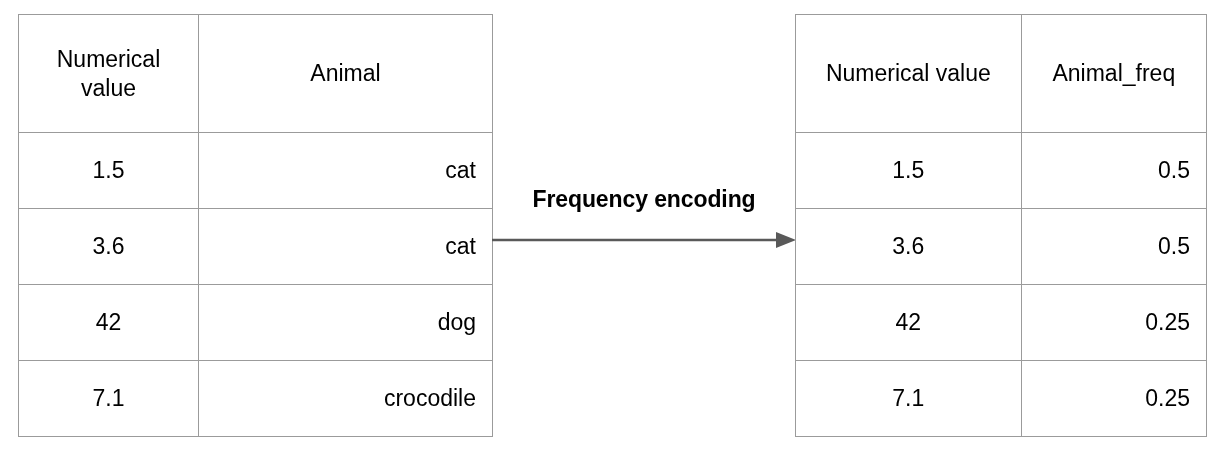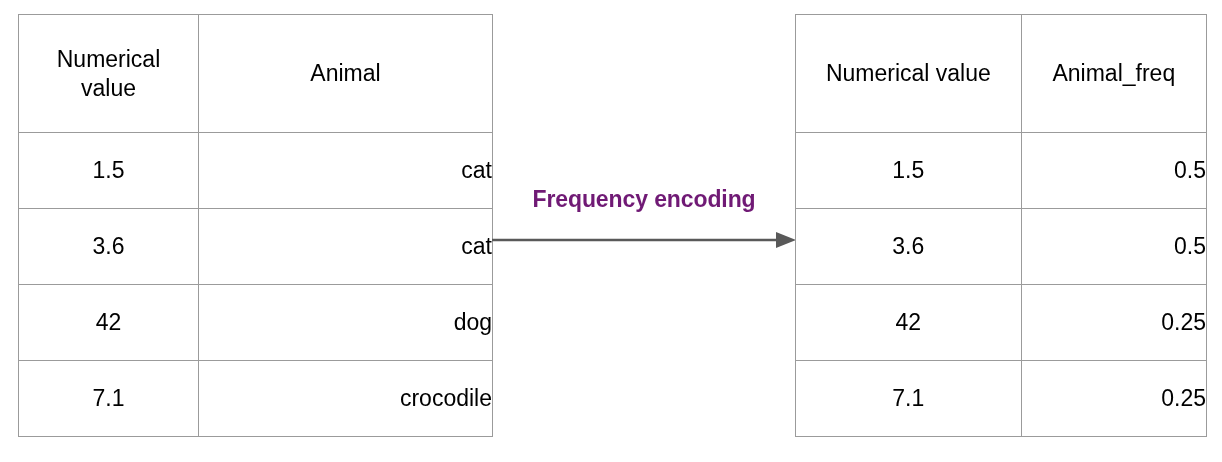--- a/index.html
+++ b/index.html
@@ -39,21 +39,21 @@
   }
   .data-table th {
     height: 118px;
     text-align: center;
     vertical-align: middle;
     padding: 4px 8px;
   }
   .data-table td {
     height: 76px;
     vertical-align: middle;
-    padding: 4px 0;
+    padding: 4px 16px;
     margin-top: 17px;
   }
   .col-num {
     text-align: center;
   }
   .col-cat {
     text-align: right;
     padding-left: 20px !important;
   }
   .col-cat-head {
@@ -87,21 +87,21 @@
     height: 80px;
   }
   #transform-label {
     position: absolute;
     left: 0;
     top: 0;
     width: 320px;
     text-align: center;
     font-size: 23px;
     font-weight: bold;
-    color: #701a75;
+    color: #000000;
     letter-spacing: -0.1px;
     white-space: nowrap;
   }
   #transform-arrow {
     position: absolute;
     left: 0;
     top: 38px;
     width: 320px;
     height: 32px;
   }

